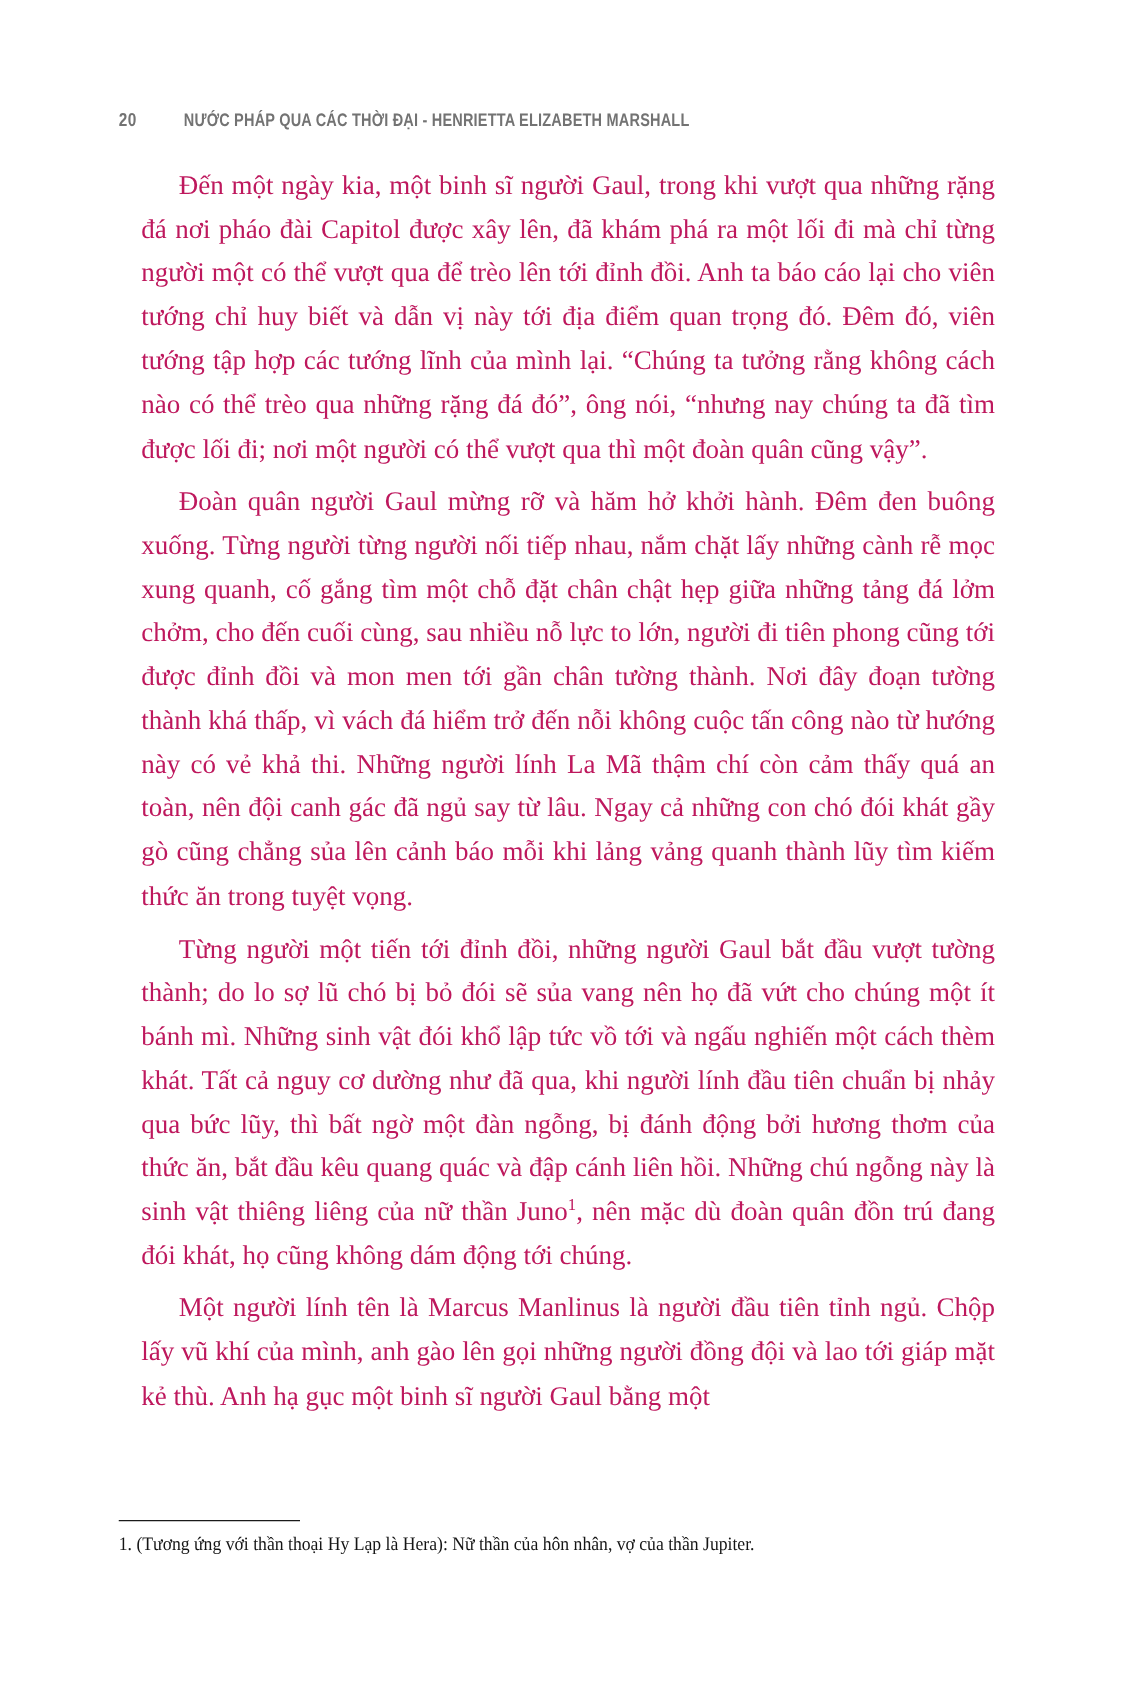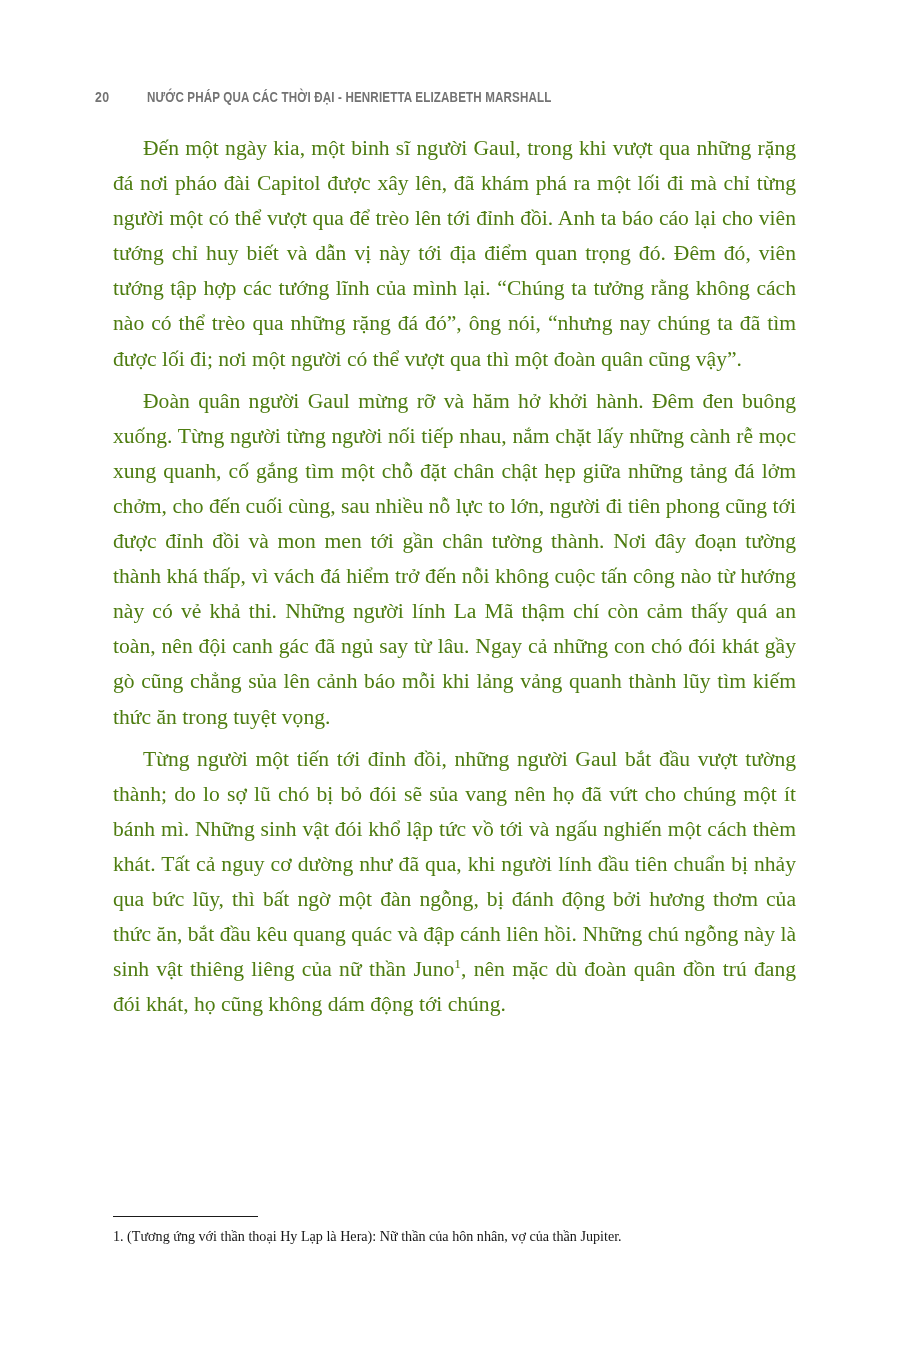--- a/index.html
+++ b/index.html
@@ -53,38 +53,38 @@
   .text-column {
     position: absolute;
     left: 113px;
     top: 131px;
     width: 683px;
   }
   .para {
     font-family: "Liberation Serif", "DejaVu Serif", serif;
     font-size: 21.6px;
     line-height: 35.1px;
-    color: #4d7c0f;
+    color: #be185d;
     text-align: justify;
     text-justify: inter-word;
     margin: 0 0 7px 0;
     text-indent: 30px;
     hyphens: none;
   }
   .para:last-child { margin-bottom: 0; }
   .fn-ref {
     font-size: 0.62em;
     vertical-align: super;
     line-height: 0;
   }
 
   
   .footnote-area {
     position: absolute;
-    left: 113px;
+    left: 95px;
     top: 1216px;
     width: 683px;
   }
   .footnote-rule {
     width: 145px;
     height: 0;
     border-top: 1.6px solid #1a1a1a;
     margin: 0 0 9px 0;
   }
   .footnote-text {
@@ -105,20 +105,21 @@
 
   <div class="running-head">
     <span class="folio">20</span>
     <span class="head-title">NƯỚC PHÁP QUA CÁC THỜI ĐẠI - HENRIETTA ELIZABETH MARSHALL</span>
   </div>
 
   <div class="text-column">
     <p class="para">Đến một ngày kia, một binh sĩ người Gaul, trong khi vượt qua những rặng đá nơi pháo đài Capitol được xây lên, đã khám phá ra một lối đi mà chỉ từng người một có thể vượt qua để trèo lên tới đỉnh đồi. Anh ta báo cáo lại cho viên tướng chỉ huy biết và dẫn vị này tới địa điểm quan trọng đó. Đêm đó, viên tướng tập hợp các tướng lĩnh của mình lại. “Chúng ta tưởng rằng không cách nào có thể trèo qua những rặng đá đó”, ông nói, “nhưng nay chúng ta đã tìm được lối đi; nơi một người có thể vượt qua thì một đoàn quân cũng vậy”.</p>
     <p class="para">Đoàn quân người Gaul mừng rỡ và hăm hở khởi hành. Đêm đen buông xuống. Từng người từng người nối tiếp nhau, nắm chặt lấy những cành rễ mọc xung quanh, cố gắng tìm một chỗ đặt chân chật hẹp giữa những tảng đá lởm chởm, cho đến cuối cùng, sau nhiều nỗ lực to lớn, người đi tiên phong cũng tới được đỉnh đồi và mon men tới gần chân tường thành. Nơi đây đoạn tường thành khá thấp, vì vách đá hiểm trở đến nỗi không cuộc tấn công nào từ hướng này có vẻ khả thi. Những người lính La Mã thậm chí còn cảm thấy quá an toàn, nên đội canh gác đã ngủ say từ lâu. Ngay cả những con chó đói khát gầy gò cũng chẳng sủa lên cảnh báo mỗi khi lảng vảng quanh thành lũy tìm kiếm thức ăn trong tuyệt vọng.</p>
     <p class="para"><span>Từng người một tiến tới đỉnh đồi, những người Gaul bắt đầu vượt tường thành; do lo sợ lũ chó bị bỏ đói sẽ sủa vang nên họ đã vứt cho chúng một ít bánh mì. Những sinh vật đói khổ lập tức vồ tới và ngấu nghiến một cách thèm khát. Tất cả nguy cơ dường như đã qua, khi người lính đầu tiên chuẩn bị nhảy qua bức lũy, thì bất ngờ một đàn ngỗng, bị đánh động bởi hương thơm của thức ăn, bắt đầu kêu quang quác và đập cánh liên hồi. Những chú ngỗng này là sinh vật thiêng liêng của nữ thần Juno</span><sup class="fn-ref">1</sup><span>, nên mặc dù đoàn quân đồn trú đang đói khát, họ cũng không dám động tới chúng.</span></p>
+    <p class="para">Một người lính tên là Marcus Manlinus là người đầu tiên tỉnh ngủ. Chộp lấy vũ khí của mình, anh gào lên gọi những người đồng đội và lao tới giáp mặt kẻ thù. Anh hạ gục một binh sĩ người Gaul bằng một</p>
   </div>
 
   <div class="footnote-area">
     <div class="footnote-rule"></div>
     <p class="footnote-text">1. (Tương ứng với thần thoại Hy Lạp là Hera): Nữ thần của hôn nhân, vợ của thần Jupiter.</p>
   </div>
 
 </div>
 
 </body></html>

